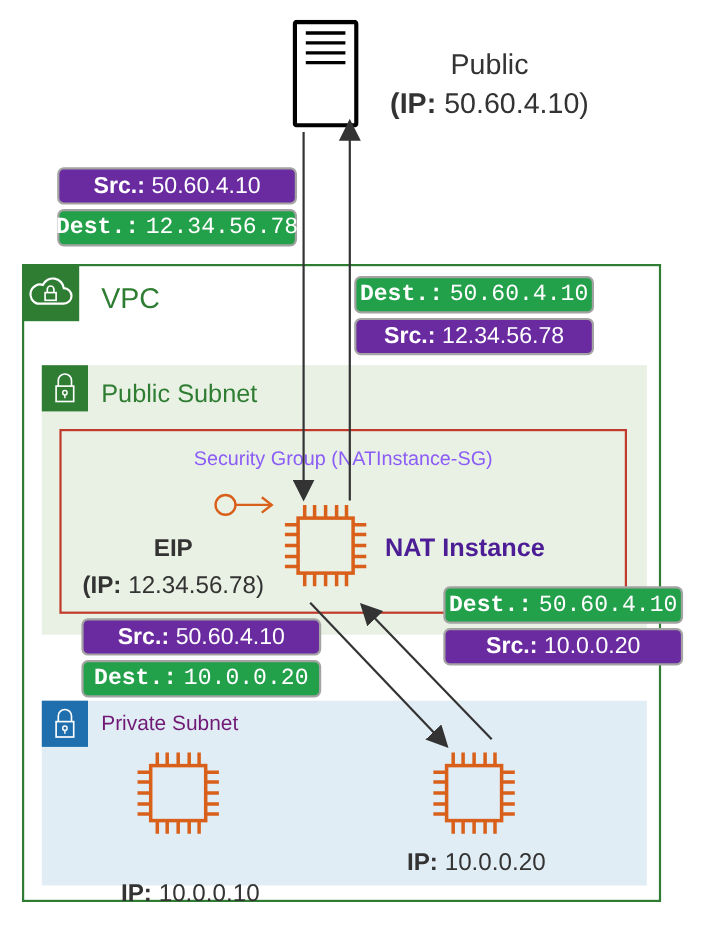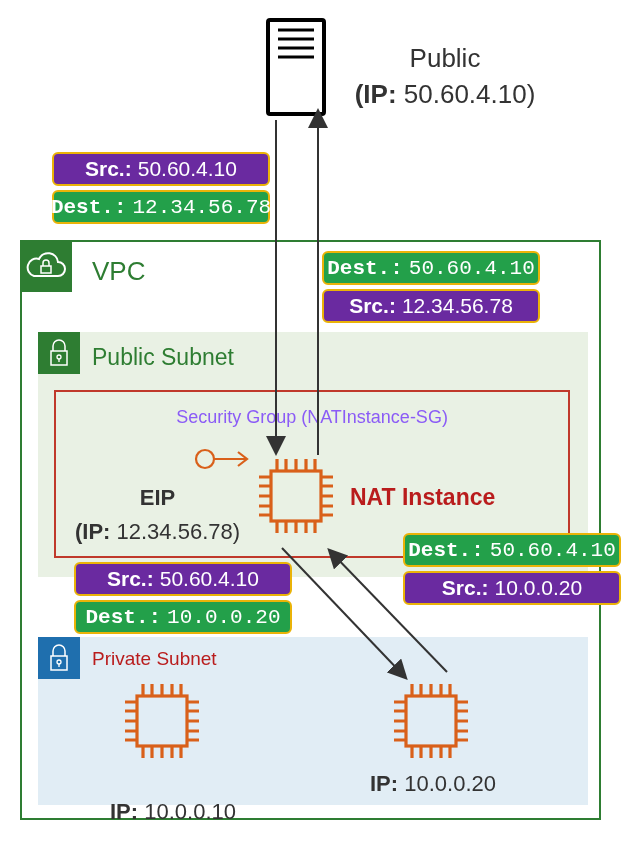--- a/index.html
+++ b/index.html
@@ -6,30 +6,30 @@
     body { width:641px; height:842px; position:relative; overflow:hidden; font-family:"Liberation Sans", sans-serif; color:#333; }
     .abs { position:absolute; }
     .vpc { left:20px; top:240px; width:581px; height:580px; border:2px solid #2e7d32; box-sizing:border-box; }
     .vpc-icon { left:20px; top:240px; width:52px; height:52px; background:#2e7d32; }
     .vpc-label { left:92px; top:256px; font-size:26px; color:#2e7d32; }
     .pub { left:38px; top:332px; width:550px; height:245px; background:#e9f1e4; }
     .pub-icon { left:38px; top:332px; width:42px; height:42px; background:#2e7d32; }
     .pub-label { left:92px; top:344px; font-size:23px; color:#2e7d32; }
     .priv { left:38px; top:637px; width:550px; height:168px; background:#e1edf5; }
     .priv-icon { left:38px; top:637px; width:42px; height:42px; background:#1f6fae; }
-    .priv-label { left:92px; top:648px; font-size:19px; color:#b91c1c; }
+    .priv-label { left:92px; top:648px; font-size:19px; color:#701a75; }
     .sg { left:54px; top:390px; width:516px; height:168px; border:2px solid #c0392b; box-sizing:border-box; }
     .sg-label { left:54px; width:516px; top:407px; text-align:center; font-size:18px; color:#8b5cf6; }
-    .tag { position:absolute; height:34px; border-radius:6px; border:2px solid #eab308; box-sizing:border-box; color:#fff; font-size:21px; display:flex; align-items:center; justify-content:center; }
+    .tag { position:absolute; height:34px; border-radius:6px; border:2px solid #a3a3a3; box-sizing:border-box; color:#fff; font-size:21px; display:flex; align-items:center; justify-content:center; }
     .tag b { margin-right:6px; }
     .purple { background:#6a2aa0; }
     .green { background:#23a04a;font-family:Liberation Mono, monospace; }
     .server-label { left:345px; top:40px; font-size:26px; text-align:center; width:200px; line-height:36px; }
     .eip { left:60px; top:445px; font-size:22px; text-align:center; width:195px; line-height:34px;margin-top:36px; }
-    .nat-label { left:350px; top:484px; font-size:23px; font-weight:bold; color:#b91c1c; }
+    .nat-label { left:350px; top:484px; font-size:23px; font-weight:bold; color:#4c1d95; }
     .ip-label { font-size:22px; color:#333; }
     svg.overlay { position:absolute; left:0; top:0; }
   </style>
 </head>
 <body>
 
 <div class="abs vpc"></div>
 <div class="abs vpc-icon">
   <svg width="52" height="52" viewBox="0 0 52 52">
       <path d="M14 36 h24 a7 7 0 0 0 0-14 a10 10 0 0 0-19-3 a8 8 0 0 0-5 17z" fill="none" stroke="#fff" stroke-width="2"></path>

